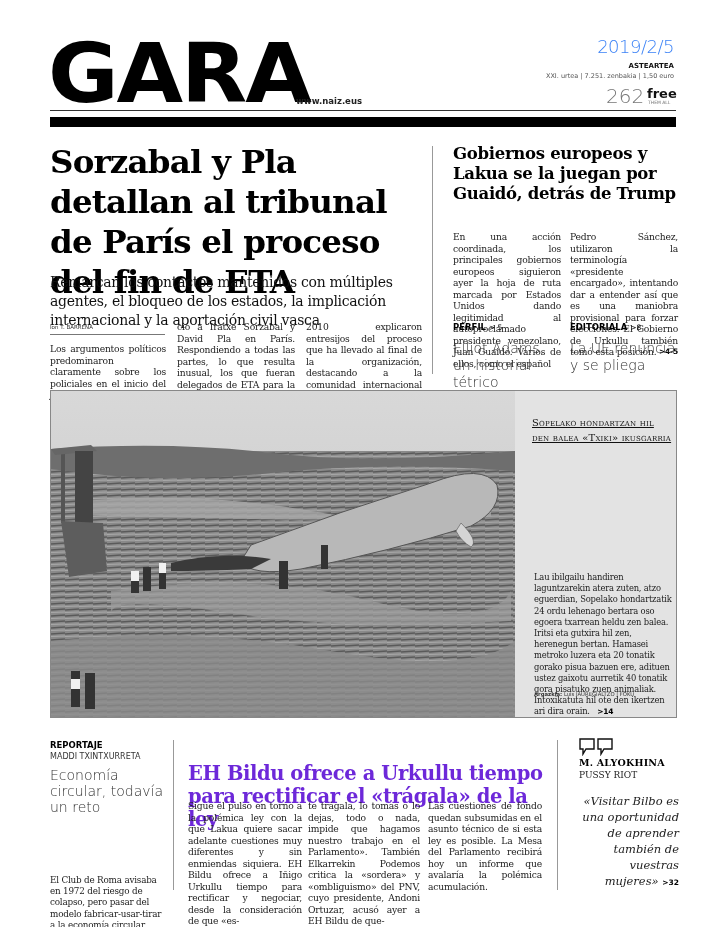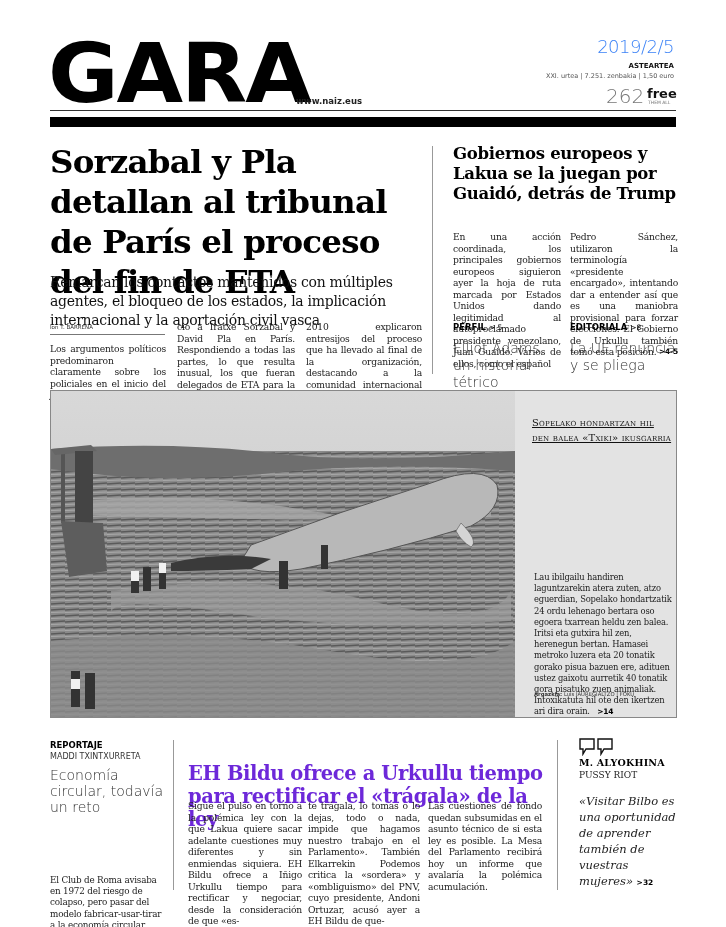--- a/index.html
+++ b/index.html
@@ -68,21 +68,21 @@
   #bildu-headline { left: 188px; top: 762px; width: 370px; font-weight: bold; font-size: 19.5px; line-height: 23px; color: #6d28d9; letter-spacing: -0.4px; }
   #bildu-col1 { left: 188px; top: 800px; width: 114px; }
   #bildu-col2 { left: 302px; top: 800px; width: 118px; padding-left: 6px; }
   #bildu-col3 { left: 420px; top: 800px; width: 122px; padding-left: 8px; }
   #bildu-col3 p + p { text-indent: 8px; }
   #vrule-bot2 { left: 557px; top: 740px; width: 1px; height: 150px; background: #999; }
 
   #quote-icon { left: 579px; top: 738px; width: 36px; height: 18px; }
   #quote-name { left: 579px; top: 757px; font-weight: bold; font-size: 9.5px; color: #000; letter-spacing: 0.2px; }
   #quote-org { left: 579px; top: 770px; font-size: 9px; color: #222; }
-  #quote-body { left: 579px; top: 793px; width: 100px; font-style: italic; font-size: 11.5px; line-height: 16px; color: #222; }
+  #quote-body { left: 579px; top: 793px; width: 100px; font-style: italic; font-size: 11.5px; line-height: 16px; color: #222; text-align: right; }
 </style>
 </head>
 <body>
 
 <div class="abs" id="logo">GARA</div>
 <div class="abs" id="site-url">www.naiz.eus</div>
 <div class="abs" id="date">2019/2/5</div>
 <div class="abs" id="weekday">ASTEARTEA</div>
 <div class="abs" id="issue-info">XXI. urtea | 7.251. zenbakia | 1,50 euro</div>
 <div class="abs" id="free-count">262</div>

